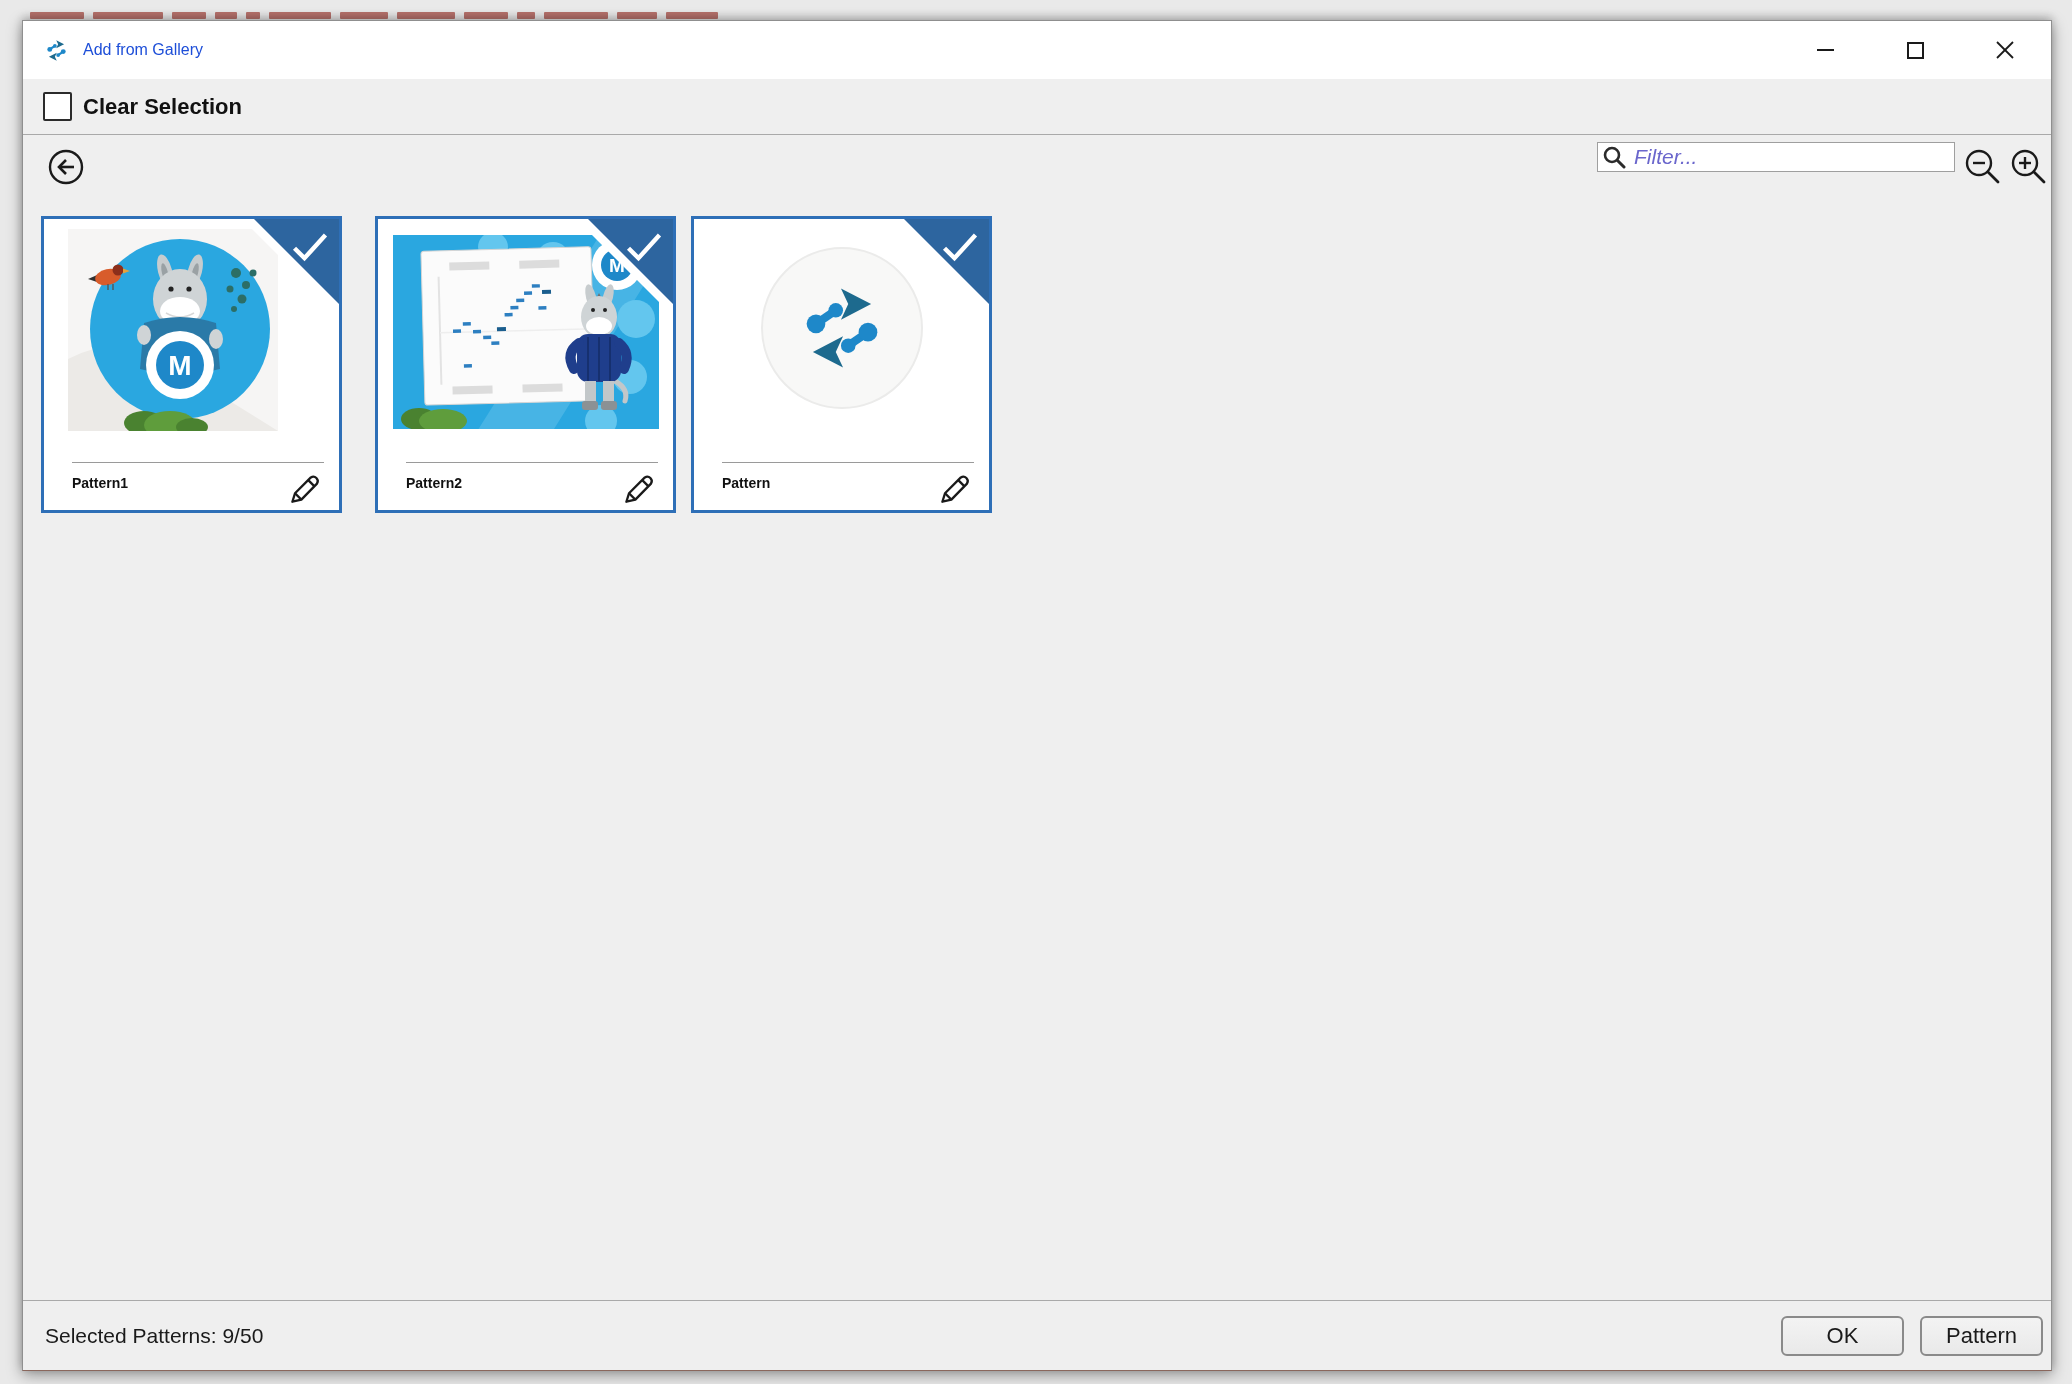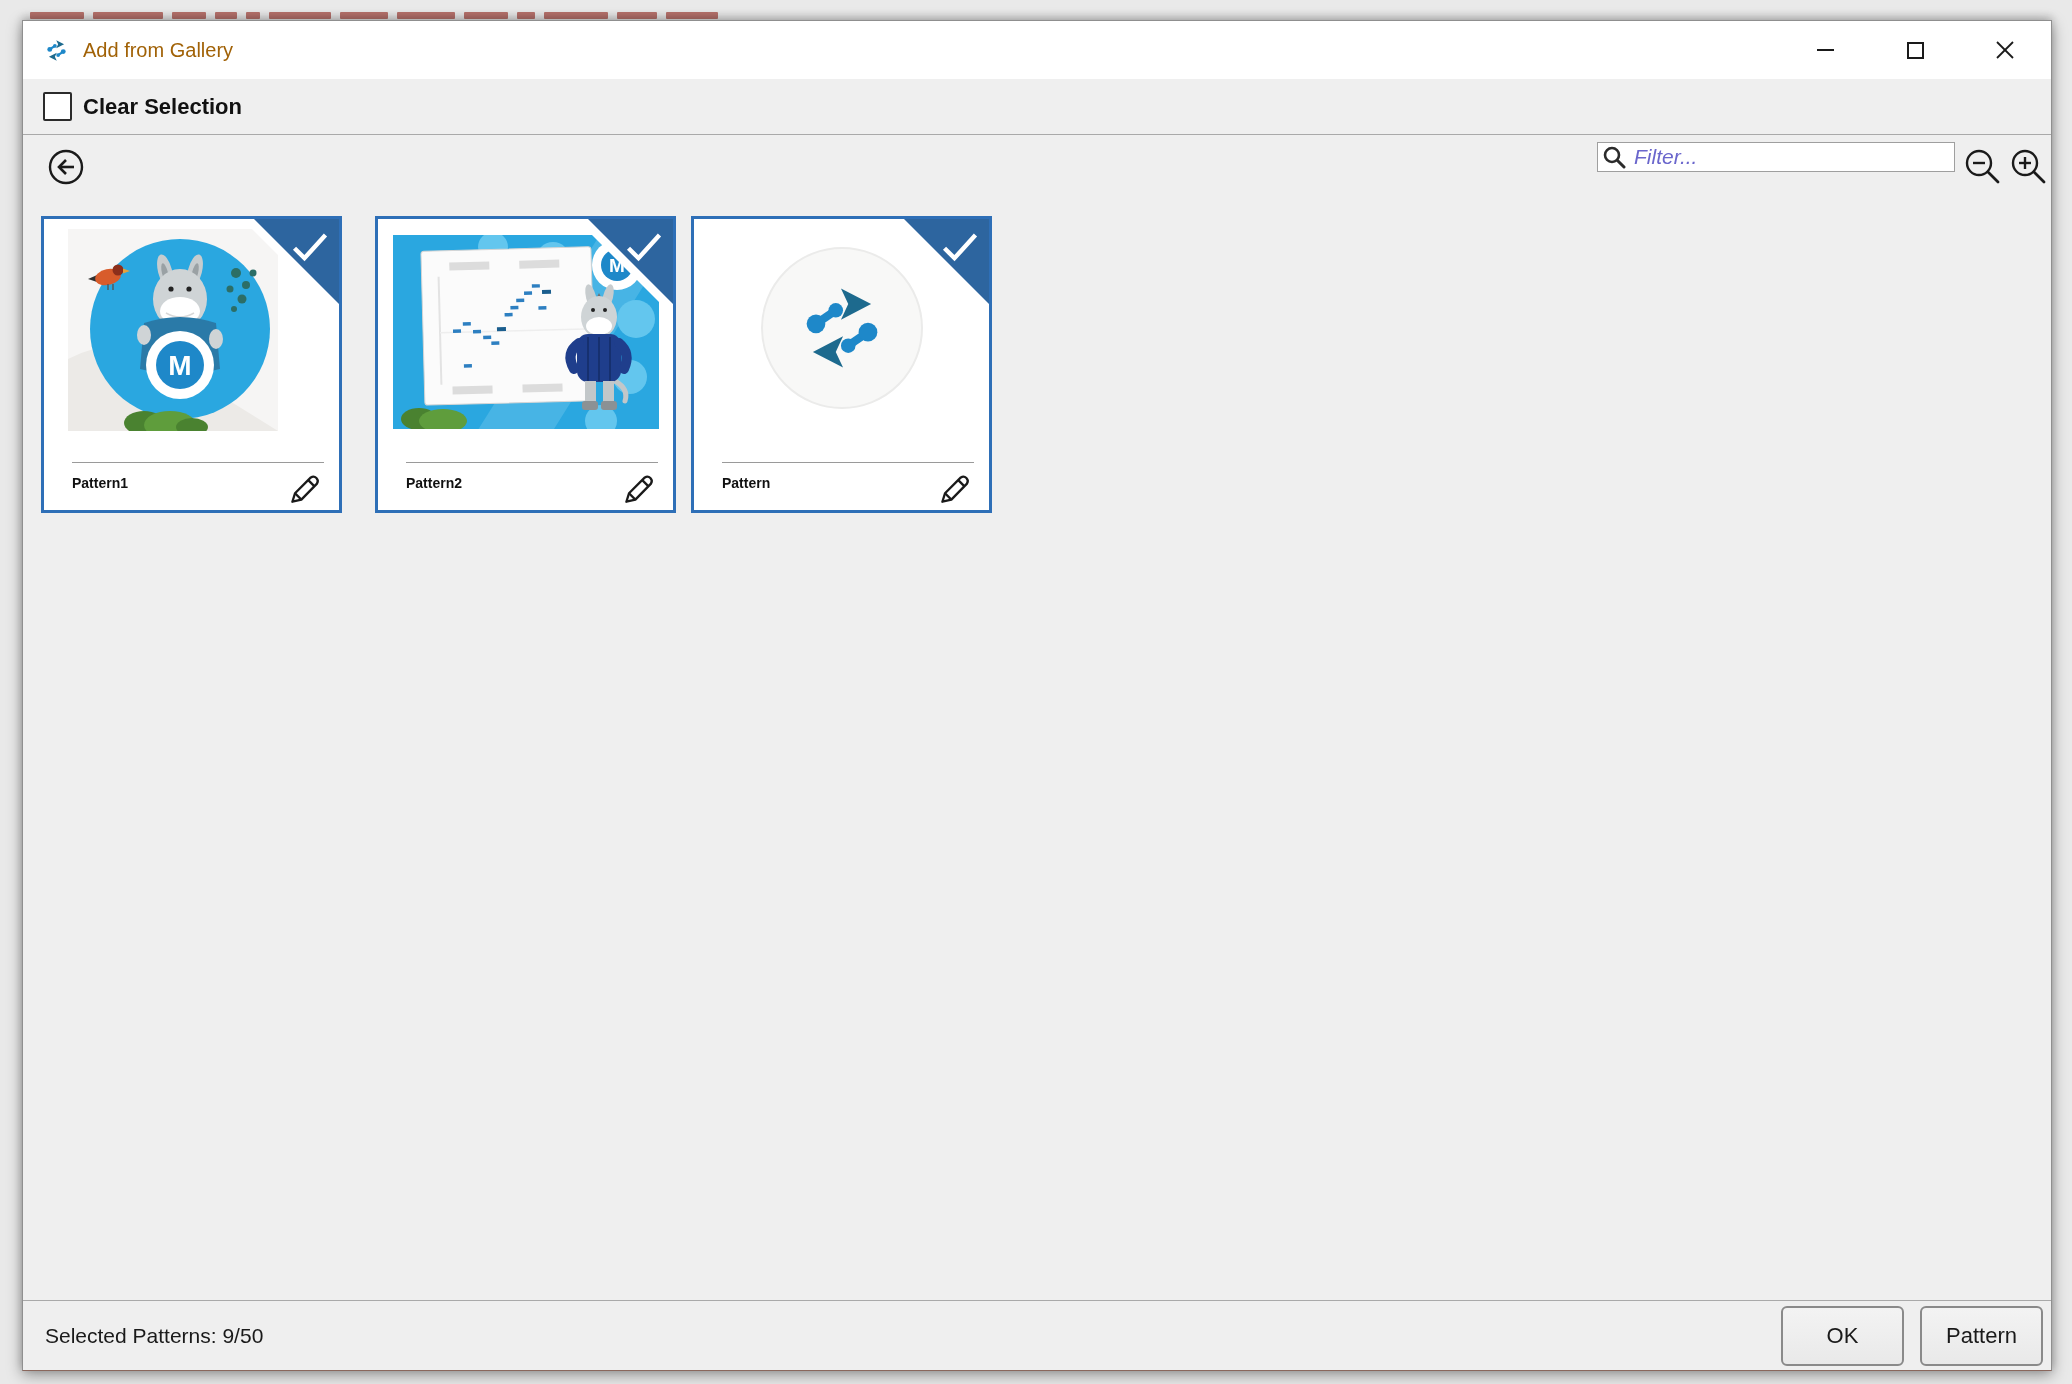--- a/index.html
+++ b/index.html
@@ -24,21 +24,21 @@
   .page-top .seg{display:inline-block;height:7px;margin:12px 9px 0 0;background:var(--occluded-text-red);opacity:.75;border-radius:1px;}
   
   .dialog{
     position:absolute;left:22px;top:20px;width:2030px;height:1351px;
     background:#efefef;border:1px solid #8f8f8f;border-bottom-color:#8a675d;
     box-shadow:0 4px 14px rgba(0,0,0,.38), 0 -3px 8px rgba(0,0,0,.18);
   }
   
   .titlebar{position:absolute;left:0;top:0;right:0;height:58px;background:#ffffff;}
   .app-icon{position:absolute;left:20px;top:16px;width:27px;height:27px;}
-  .title{position:absolute;left:60px;top:0;height:40px;line-height:58px;font-size:20px;color:#a16207;}
+  .title{position:absolute;left:60px;top:0;height:40px;line-height:58px;font-size:16px;color:#1d4ed8;}
   .win-controls{position:absolute;top:0;right:24px;height:58px;display:flex;gap:46px;align-items:center;}
   .win-btn{width:44px;height:44px;display:flex;align-items:center;justify-content:center;background:none;border:none;cursor:pointer;}
   .glyph-min{width:17px;height:0;border-top:2px solid #1a1a1a;display:block;}
   .glyph-max{width:17px;height:17px;border:2px solid #1a1a1a;display:block;background:#fff;}
   
   .selbar{position:absolute;left:0;top:58px;right:0;height:56px;background:#efefef;border-bottom:1px solid #a9a9a9;}
   .checkbox{position:absolute;left:20px;top:13px;width:29px;height:29px;background:#fff;border:2px solid #2b2b2b;border-radius:2px;}
   .selbar-label{position:absolute;left:60px;top:0;height:54px;line-height:56px;font-size:22px;font-weight:700;color:#111;}
   
   .back-btn{position:absolute;left:24px;top:127px;width:38px;height:38px;background:none;border:none;cursor:pointer;padding:0;}
@@ -72,21 +72,21 @@
   .card-label{position:absolute;left:28px;top:256px;font-size:14px;font-weight:700;color:#111;}
   .edit-btn{position:absolute;right:15px;top:250px;width:40px;height:40px;background:none;border:none;cursor:pointer;padding:0;}
   
   .footer{
     position:absolute;left:0;right:0;top:1279px;bottom:0;background:#efefef;
     border-top:1px solid #a9a9a9;display:flex;align-items:center;
   }
   .status{margin-left:22px;font-size:21px;color:#1a1a1a;}
   .footer-buttons{margin-left:auto;margin-right:8px;display:flex;gap:16px;}
   .btn{
-    min-width:123px;height:60px;background:linear-gradient(#f3f3f3,#e9e9e9);
+    min-width:123px;height:40px;background:linear-gradient(#f3f3f3,#e9e9e9);
     border:2px solid #8a8a8a;border-radius:6px;font-family:"Liberation Sans",sans-serif;
     font-size:22px;color:#1a1a1a;cursor:pointer;padding:0 20px;
   }
 </style>
 </head>
 <body>
 
 <svg width="0" height="0" style="position:absolute" aria-hidden="true">
   <defs>
     <g id="cycle-icon">

